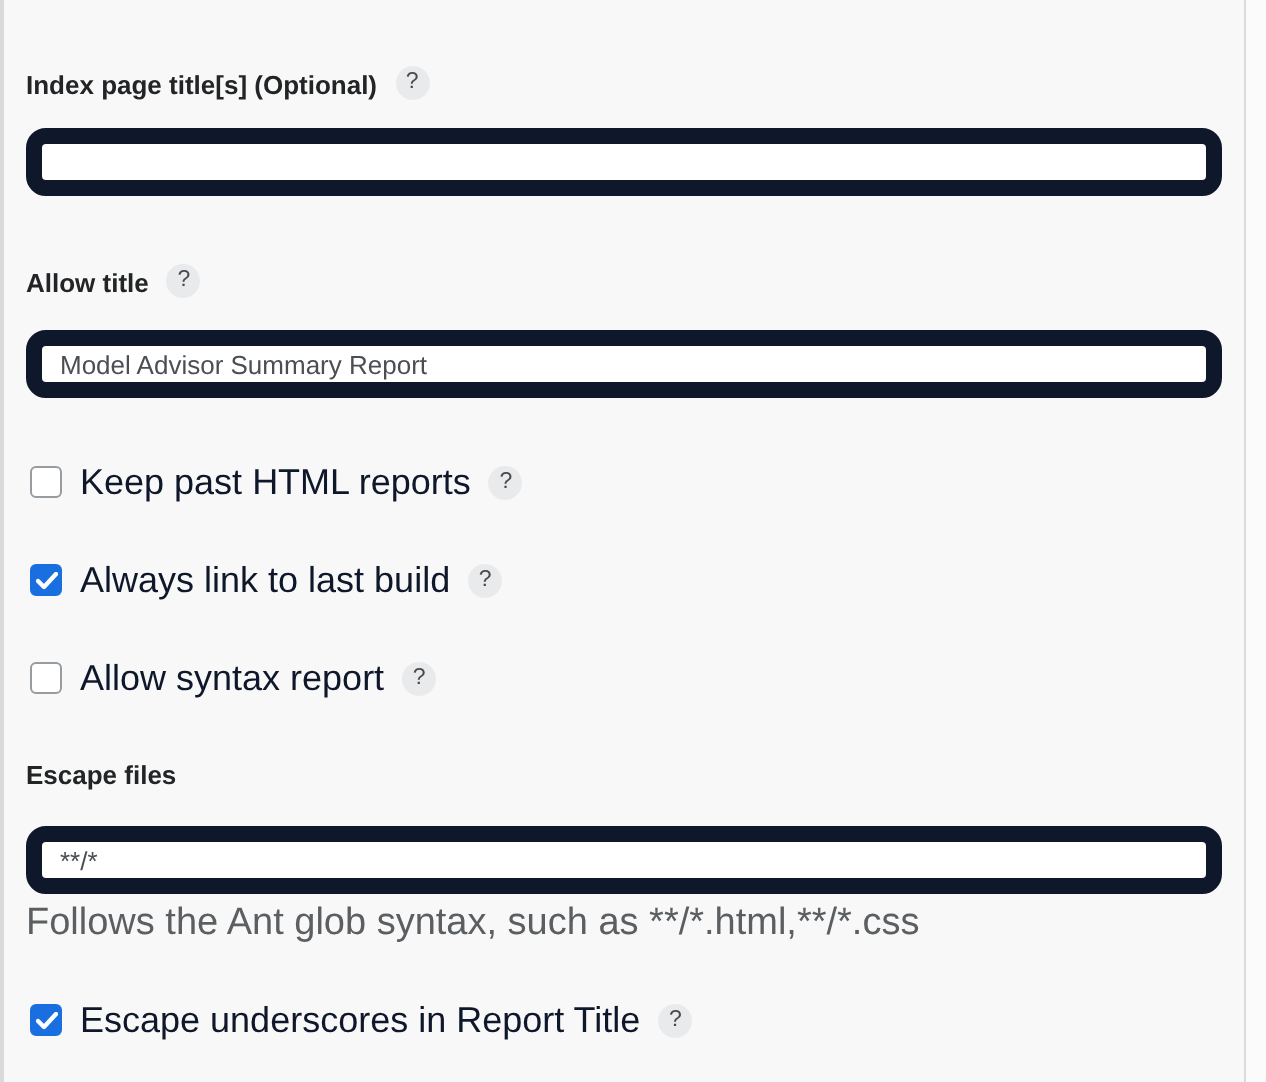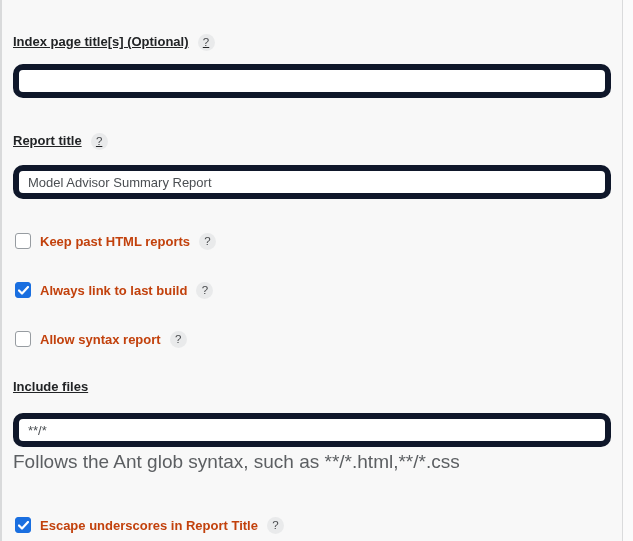--- a/index.html
+++ b/index.html
@@ -14,47 +14,46 @@
     position: absolute;
     left: 0; top: 0;
     width: 623px; height: 541px;
     background: #f8f8f8;
     border-left: 2px solid #d9dadb;
     border-right: 1px solid #dadbdc;
     padding: 0 11px;
   }
   .section-label {
     display: flex;
-    align-items: flex-start;
+    align-items: flex-end;
     font-size: 13px;
     font-weight: bold;
     color: #222426;
     line-height: 15px;
     height: 16px;
-    text-decoration: underline;
   }
   .help-badge {
     display: inline-flex;
     align-items: center;
     justify-content: center;
     width: 17px; height: 17px;
     margin-left: 9px;
     border-radius: 50%;
     background: #e9eaeb;
     color: #47494c;
     font-size: 11.5px;
     font-weight: normal;
     cursor: pointer;
     flex: 0 0 auto;
   }
   .text-input {
     display: block;
     width: 598px;
     height: 34px;
-    border: 6px solid #0f172a;
+    border: 8px solid #0f172a;
     border-radius: 10px;
     background: #ffffff;
     padding: 0 9px;
     font-family: "Liberation Sans", sans-serif;
     font-size: 13px;
     color: #4b4f53;
     outline: none;
   }
   .help-text {
     font-size: 19px;
@@ -79,38 +78,38 @@
     cursor: pointer;
     flex: 0 0 auto;
   }
   .checkbox svg { display: none; }
   .checkbox.checked {
     background: #1a6fe0;
     border-color: #1a6fe0;
   }
   .checkbox.checked svg { display: block; }
   .check-label {
-    font-size: 13px;
-    font-weight: bold;
-    color: #c2410c;
+    font-size: 18px;
+    font-weight: normal;
+    color: #0f172a;
   }
 </style>
 </head>
 <body>
 
 <div class="panel">
 
   <div class="section-label" style="margin-top:34px;">
     <span>Index page title[s] (Optional)</span>
     <span class="help-badge">?</span>
   </div>
   <input type="text" class="text-input" style="margin-top: 14px;" value="">
 
   <div class="section-label" style="margin-top:35px;">
-    <span>Report title</span>
+    <span>Allow title</span>
     <span class="help-badge">?</span>
   </div>
   <input type="text" class="text-input" style="margin-top: 16px;" value="Model Advisor Summary Report">
 
   <div class="check-row" style="margin-top:33px;">
     <span class="checkbox">
       
     </span>
     <span class="check-label">Keep past HTML reports</span>
     <span class="help-badge">?</span>
@@ -128,26 +127,26 @@
 
   <div class="check-row" style="margin-top:31px;">
     <span class="checkbox">
       
     </span>
     <span class="check-label">Allow syntax report</span>
     <span class="help-badge">?</span>
   </div>
 
   <div class="section-label" style="margin-top:31px;">
-    <span>Include files</span>
+    <span>Escape files</span>
   </div>
   <input type="text" class="text-input" style="margin-top: 18px;" value="**/*">
   <div class="help-text" style="margin-top:7px;">Follows the Ant glob syntax, such as **/*.html,**/*.css</div>
 
-  <div class="check-row" style="margin-top:46px;align-items:center;">
+  <div class="check-row" style="margin-top:31px;align-items:center;">
     <span class="checkbox checked">
       <svg width="11" height="9" viewBox="0 0 11 9">
           <polyline points="1,4.5 4,7.5 10,1" fill="none" stroke="#ffffff" stroke-width="2.2" stroke-linecap="round" stroke-linejoin="round"></polyline>
         </svg>
     </span>
     <span class="check-label">Escape underscores in Report Title</span>
     <span class="help-badge">?</span>
   </div>
 
 </div>

